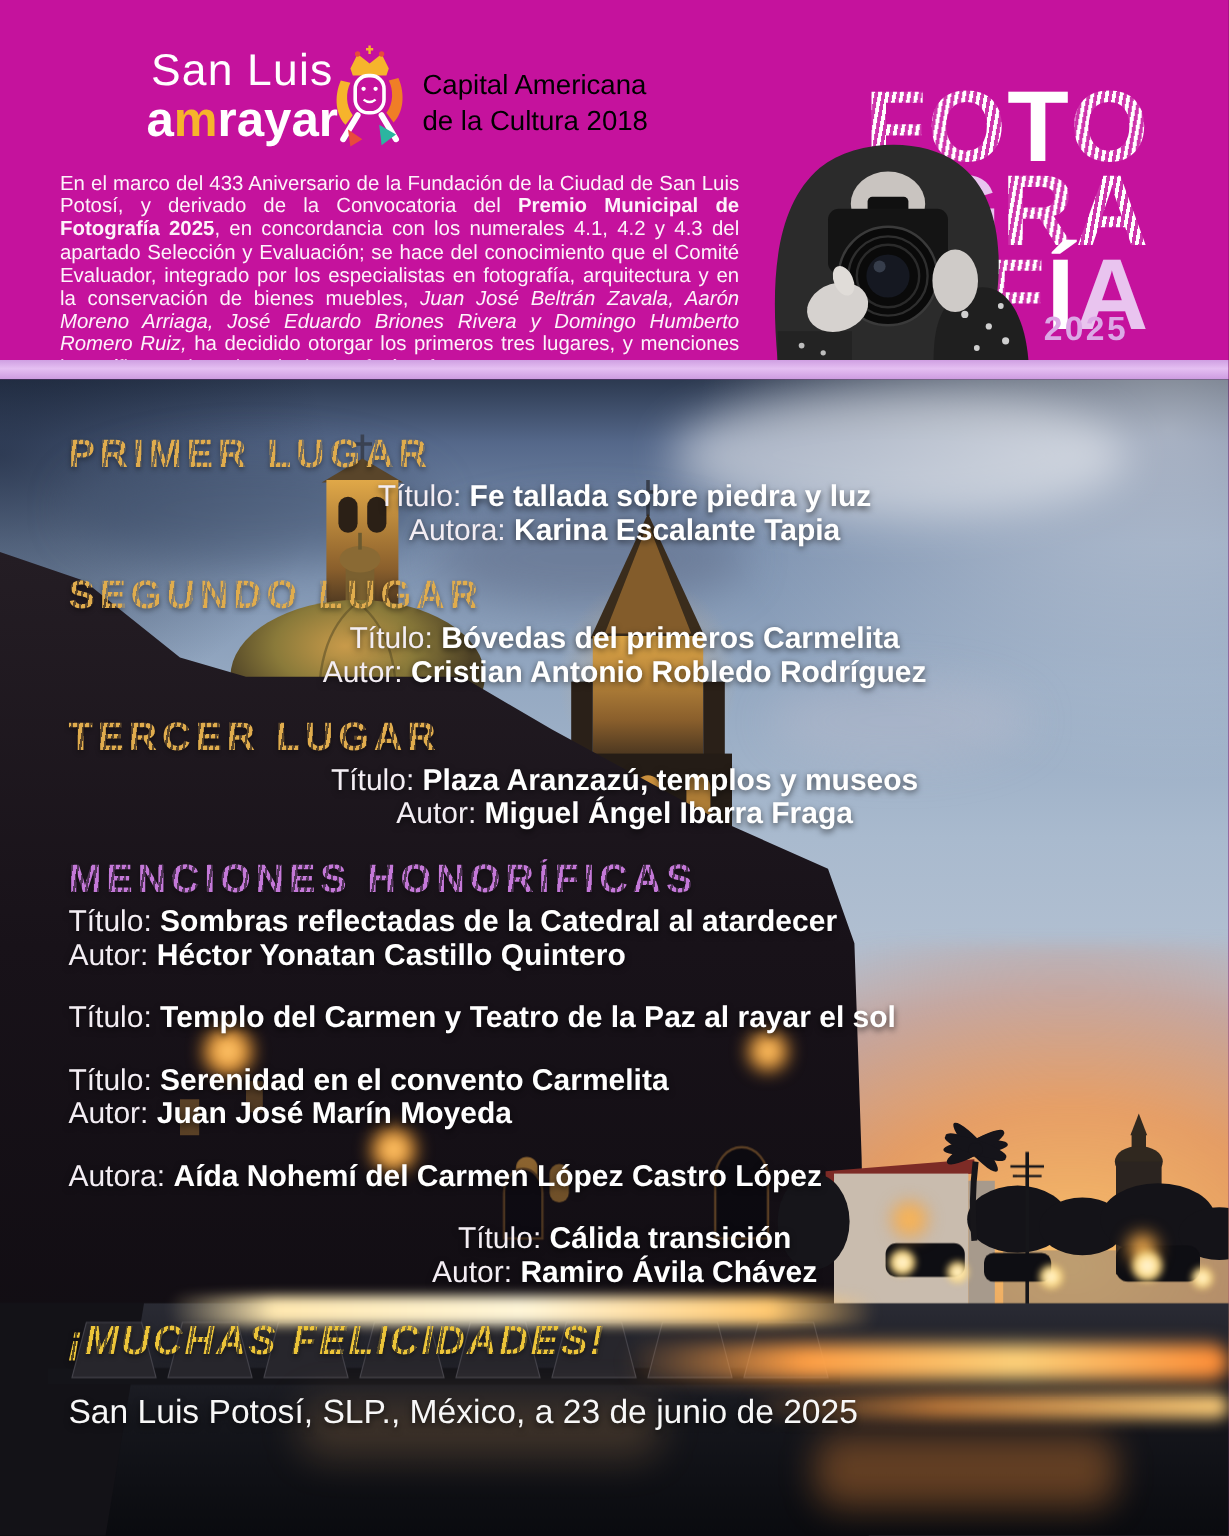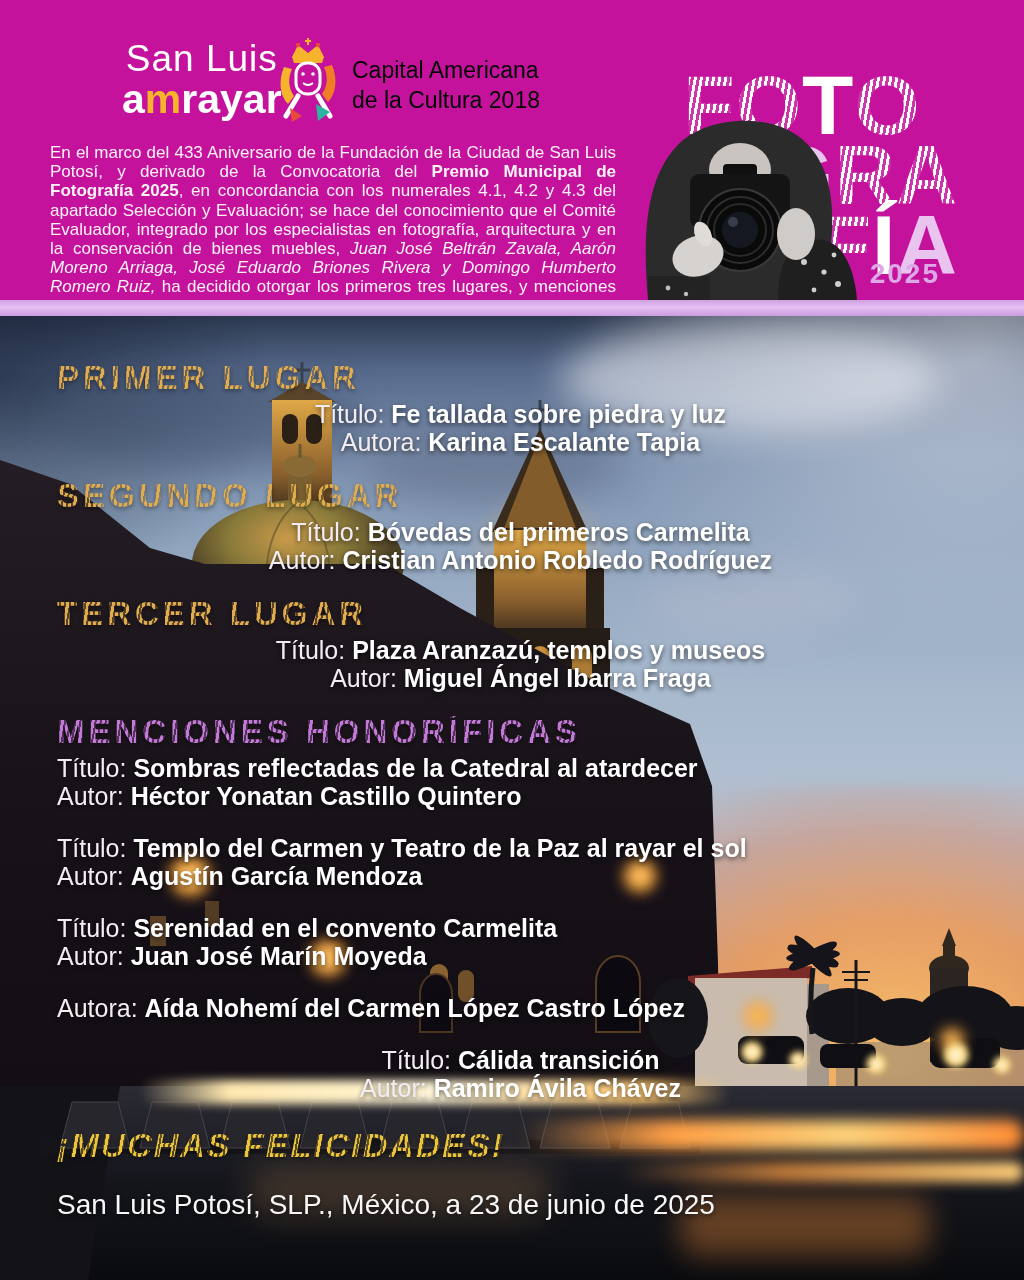--- a/index.html
+++ b/index.html
@@ -15,21 +15,21 @@
   .king-badge{position:absolute;left:276px;top:36px;width:64px;height:88px;}
   .capital{position:absolute;left:352px;top:56px;color:#000000;font-size:23px;line-height:1.3;font-weight:500;}
   .intro{position:absolute;left:50px;top:126px;width:566px;font-size:17px;line-height:19.2px;
          color:#fdf3fa;text-align:justify;}
   .intro .b{font-weight:700;}
   .intro .i{font-style:italic;}
 
   .kicker{position:absolute;left:650px;top:42px;color:#fff;font-size:21.5px;font-weight:700;letter-spacing:.5px;}
   .big-title{position:absolute;left:646px;top:70px;width:312px;}
   .trow{font-size:84px;line-height:70px;font-weight:700;letter-spacing:1px;white-space:nowrap;}
-  .trow0{text-align:center;}
+  .trow0{text-align:right;}
   .trow1,.trow2{text-align:right;}
   .L{display:inline-block;}
   .L.striped{background-image:repeating-linear-gradient(100deg,#ffffff 0 3px,rgba(255,255,255,.15) 3px 6px);
              -webkit-background-clip:text;background-clip:text;color:transparent;}
   .L.white{color:#ffffff;}
   .L.lav{color:#e9c4ef;}
   .year{position:absolute;right:84px;top:258px;font-size:28px;font-weight:700;color:#dca8e6;letter-spacing:2px;}
   .photographer{position:absolute;left:628px;top:112px;width:232px;height:188px;z-index:3;}
 
   
@@ -346,21 +346,20 @@
             </div>
           </section>
           <section class="award-section violet">
             <h2 class="display-heading">MENCIONES HONORÍFICAS</h2>
             <div class="entry">
               <div class="entry-line"><span class="lbl">Título: </span><span class="val">Sombras reflectadas de la Catedral al atardecer</span></div>
               <div class="entry-line"><span class="lbl">Autor: </span><span class="val">Héctor Yonatan Castillo Quintero</span></div>
             </div>
             <div class="entry">
               <div class="entry-line"><span class="lbl">Título: </span><span class="val">Templo del Carmen y Teatro de la Paz al rayar el sol</span></div>
-              <div class="entry-line"><span class="lbl">Autor: </span><span class="val">Agustín García Mendoza</span></div>
             </div>
             <div class="entry">
               <div class="entry-line"><span class="lbl">Título: </span><span class="val">Serenidad en el convento Carmelita</span></div>
               <div class="entry-line"><span class="lbl">Autor: </span><span class="val">Juan José Marín Moyeda</span></div>
             </div>
             <div class="entry">
               <div class="entry-line"><span class="lbl">Autora: </span><span class="val">Aída Nohemí del Carmen López Castro López</span></div>
             </div>
             <div class="entry">
               <div class="entry-line"><span class="lbl">Título: </span><span class="val">Cálida transición</span></div>

